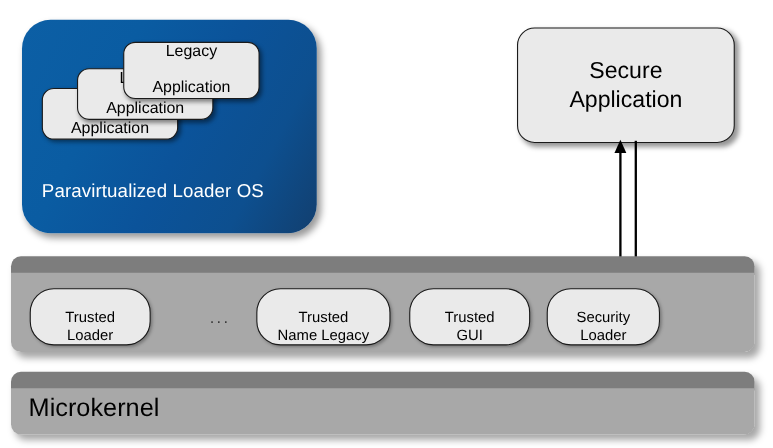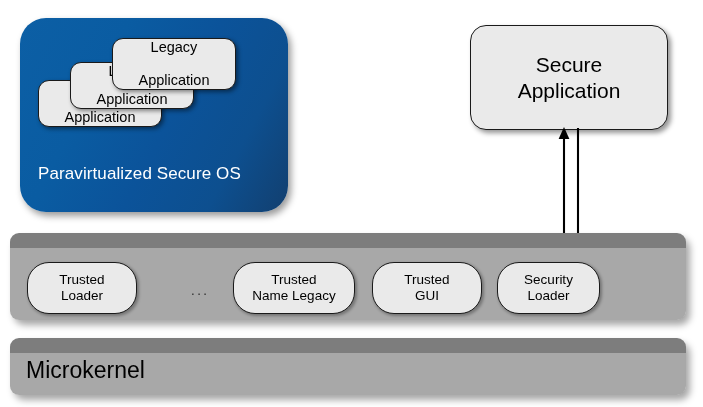--- a/index.html
+++ b/index.html
@@ -125,21 +125,21 @@
   
   .svc-box {
     position: absolute;
     background: #eaeaea;
     border: 1.6px solid #1a1a1a;
     border-radius: 22px;
     box-sizing: border-box;
     display: flex;
     flex-direction: column;
     align-items: center;
-    justify-content: center;
+    justify-content: flex-end;
     font-size: 13.5px;
     color: #000000;
     line-height: 1.2;
     z-index: 6;
     box-shadow: 1.5px 1.5px 3px rgba(0,0,0,0.30);
   }
   .svc-box .ln { display: block; white-space: nowrap; }
 
   #svc-0 { left: 27px;  top: 262px; width: 110px; height: 52px; }
   #svc-1 { left: 233px; top: 262px; width: 122px; height: 52px; }
@@ -157,21 +157,21 @@
     letter-spacing: 2px;
     z-index: 6;
   }
 </style>
 </head>
 <body>
 
 <div id="canvas">
 
   <div class="legacy-os">
-    <div class="legacy-os-label">Paravirtualized Secure OS</div>
+    <div class="legacy-os-label">Paravirtualized Loader OS</div>
   </div>
 
   <div class="app-box" id="app-back">
     <span class="ln">Legacy</span>
     <span class="ln">Application</span>
   </div>
 
   <div class="app-box" id="app-mid">
     <span class="ln">Legacy</span>
     <span class="ln">Application</span>

